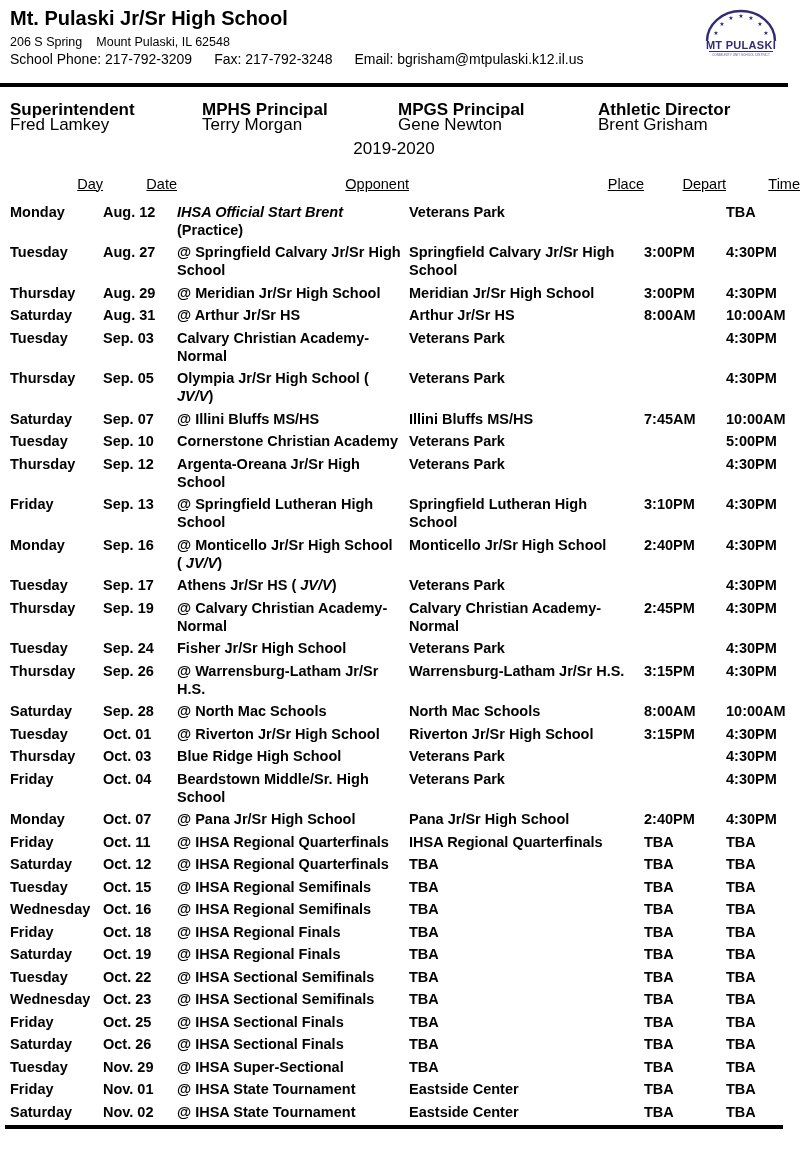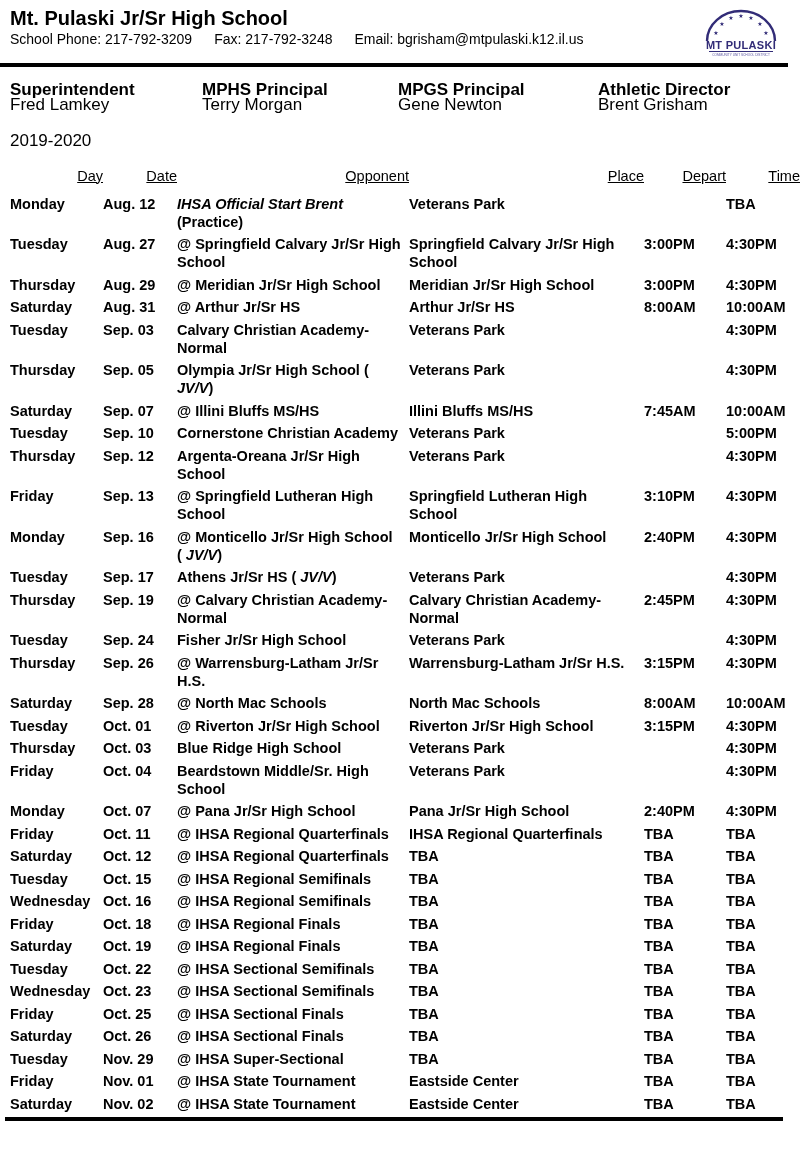--- a/index.html
+++ b/index.html
@@ -9,21 +9,21 @@
   .school{font-size:20px;line-height:24px;font-weight:bold;margin:0;}
   .addr{font-size:12.5px;line-height:15px;margin-top:5px;}
   .addr span{margin-right:14px;}
   .contact{font-size:14px;line-height:15px;margin-top:2px;}
   .contact span{margin-right:22px;}
   .rule-top{height:3.5px;background:#000;margin:16px -10px 0;}
   .staff{display:flex;margin-top:15px;font-size:17px;line-height:15px;}
   .staff .t{font-weight:bold;}
   .sc0{width:192px;}.sc1{width:196px;}.sc2{width:200px;}
   .title{font-size:20px;line-height:24px;font-weight:bold;text-align:center;margin-top:9px;}
-  .season{font-size:17px;line-height:20px;margin-top:19px;}
+  .season{font-size:17px;line-height:20px;text-align:center;margin-top:7px;}
   table{margin-top:16px;border-collapse:collapse;table-layout:fixed;width:790px;
         font-size:14.5px;line-height:18px;}
   th{font-weight:normal;text-align:right;padding:0 0 8px;vertical-align:top;font-size:14.5px;}
   th .u{text-decoration:underline;}
   .hc2{padding-left:26px;}
   .hc3{padding-left:50px;}
   .hc4{padding-left:16px;}
   .hc5{padding-left:8px;}
   td{font-weight:bold;vertical-align:top;padding:2px 2px 2.5px 0;white-space:pre-line;}
   .i{font-style:italic;}
@@ -31,20 +31,23 @@
   .logo{position:absolute;top:6px;right:5px;}
   .logo text{font-family:"Liberation Sans",sans-serif;}
 </style>
 </head>
 <body>
 
 <div class="page">
 
   <h1 class="school">Mt. Pulaski Jr/Sr High School</h1>
 
+  <div class="addr">
+    <span>206 S Spring</span><span>Mount Pulaski, IL  62548</span>
+  </div>
 
   <div class="contact">
     <span>School Phone: 217-792-3209</span><span>Fax: 217-792-3248</span><span>Email: bgrisham@mtpulaski.k12.il.us</span>
   </div>
 
   <svg class="logo" width="84" height="53" viewBox="0 0 84 53">
     <path d="M 8 35 A 34 30 0 0 1 76 35" fill="none" stroke="#322c77" stroke-width="2.4"></path>
     <g fill="#322c77" font-size="6" text-anchor="middle">
       <text x="17" y="29">★</text>
       <text x="23" y="20">★</text>

